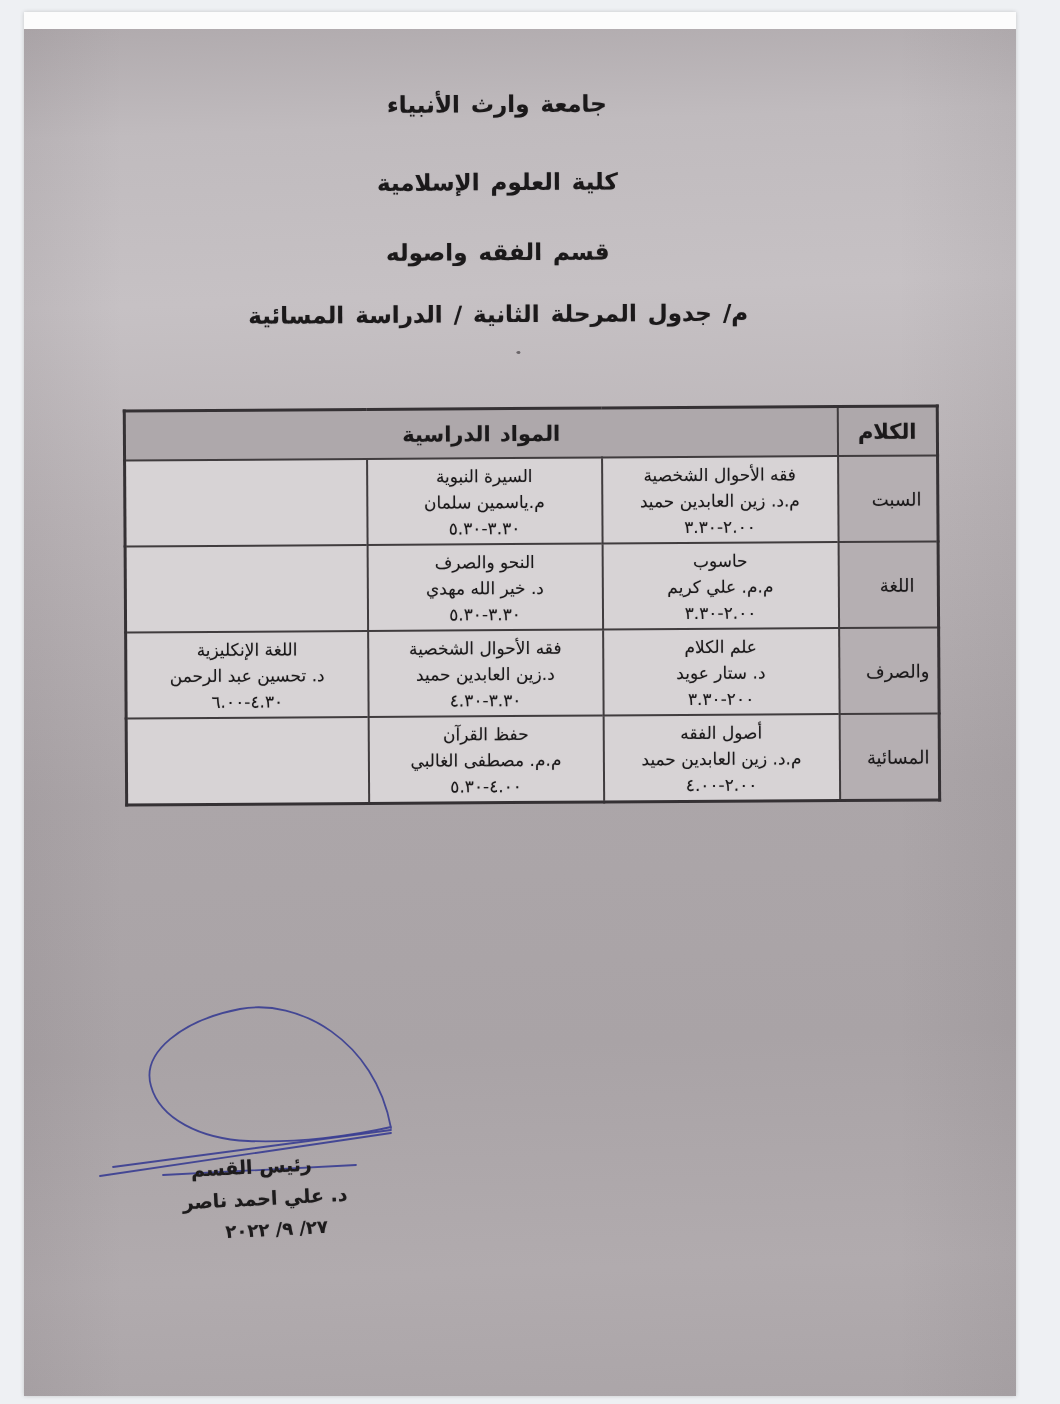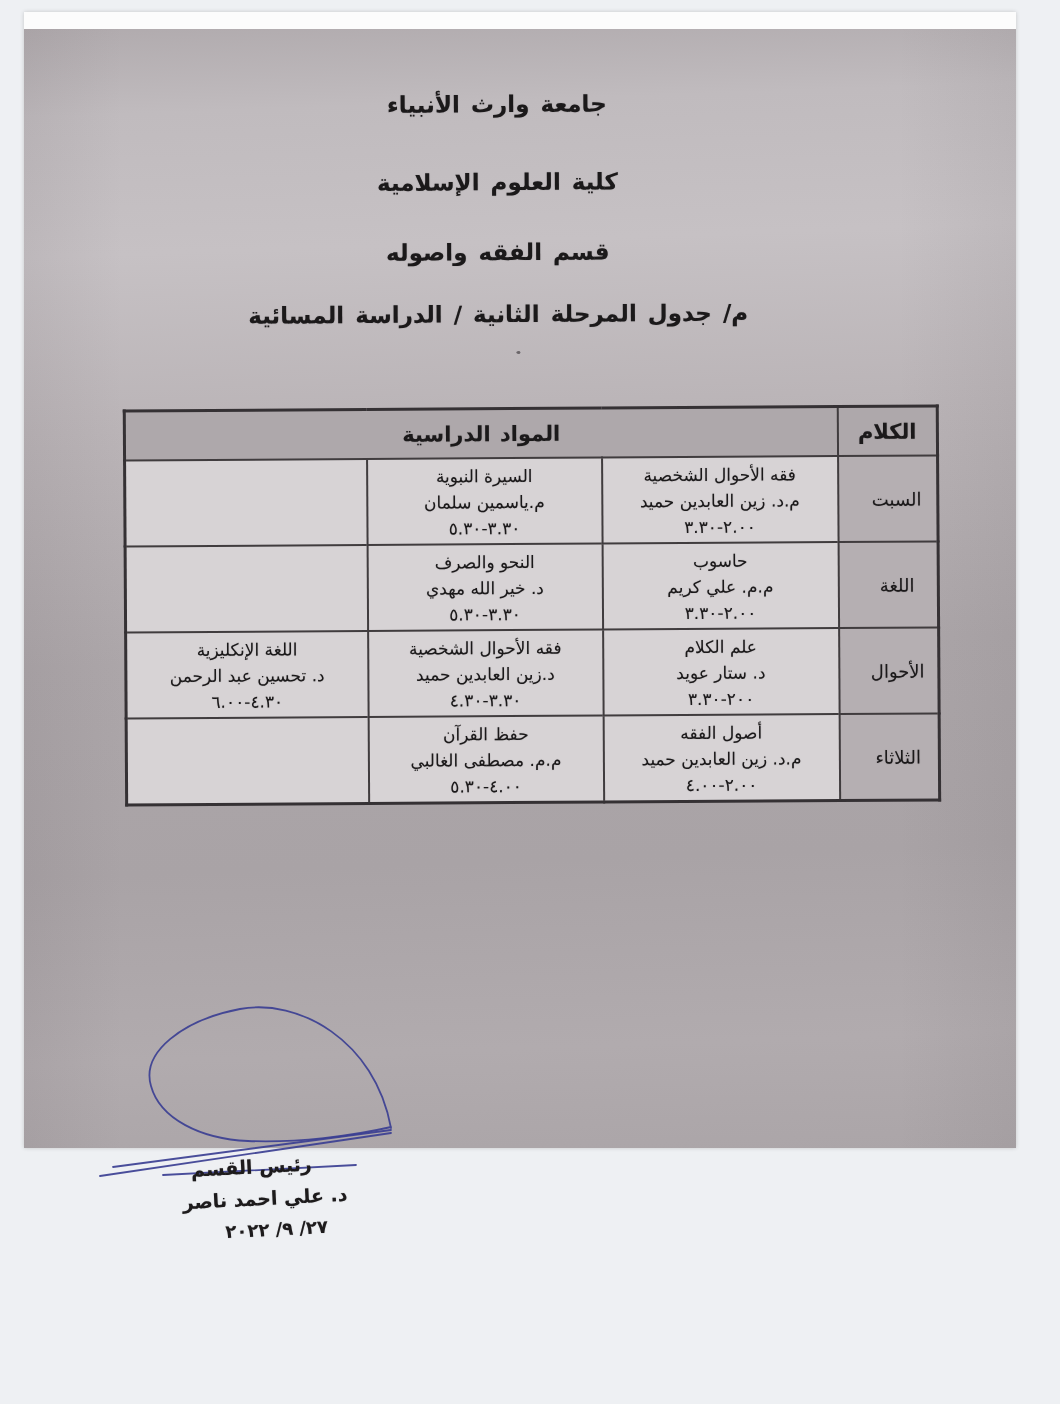--- a/index.html
+++ b/index.html
@@ -10,21 +10,21 @@
     font-family: "DejaVu Sans", "Liberation Sans", sans-serif;
   }
   .stage {
     position: relative;
     width: 1060px; height: 1404px;
   }
   
   .paper {
     position: absolute;
     left: 24px; top: 12px;
-    width: 992px; height: 1136px;
+    width: 992px; height: 1384px;
     background:
       linear-gradient(90deg, rgba(80,70,76,0.08) 0%, rgba(0,0,0,0) 10%, rgba(0,0,0,0) 88%, rgba(60,55,58,0.06) 100%),
       linear-gradient(178deg, #aea8ab 0%, #c0bbbe 9%, #c6c1c4 21%, #bab4b7 36%, #aca6a9 56%, #a9a3a6 74%, #b1abae 90%, #aba5a8 100%);
     box-shadow: 0 0 4px rgba(0,0,0,0.18);
   }
   .glare {
     position: absolute;
     left: 0; top: 0;
     width: 100%; height: 17px;
     background: #fcfcfc;
@@ -197,39 +197,39 @@
               <div class="teach">د. خير الله مهدي</div>
               <div class="time">٣.٣٠-٥.٣٠</div>
             </td>
             <td class="slot">
               <div class="subj"></div>
               <div class="teach"></div>
               <div class="time"></div>
             </td>
           </tr>
           <tr>
-            <td class="day">الأحوال</td>
+            <td class="day">والصرف</td>
             <td class="slot">
               <div class="subj">علم الكلام</div>
               <div class="teach">د. ستار عويد</div>
               <div class="time">٢٠٠-٣.٣٠</div>
             </td>
             <td class="slot">
               <div class="subj">فقه الأحوال الشخصية</div>
               <div class="teach">د.زين العابدين حميد</div>
               <div class="time">٣.٣٠-٤.٣٠</div>
             </td>
             <td class="slot">
               <div class="subj">اللغة الإنكليزية</div>
               <div class="teach">د. تحسين عبد الرحمن</div>
               <div class="time">٤.٣٠-٦.٠٠</div>
             </td>
           </tr>
           <tr>
-            <td class="day">الثلاثاء</td>
+            <td class="day">المسائية</td>
             <td class="slot">
               <div class="subj">أصول الفقه</div>
               <div class="teach">م.د. زين العابدين حميد</div>
               <div class="time">٢.٠٠-٤.٠٠</div>
             </td>
             <td class="slot">
               <div class="subj">حفظ القرآن</div>
               <div class="teach">م.م. مصطفى الغالبي</div>
               <div class="time">٤.٠٠-٥.٣٠</div>
             </td>

